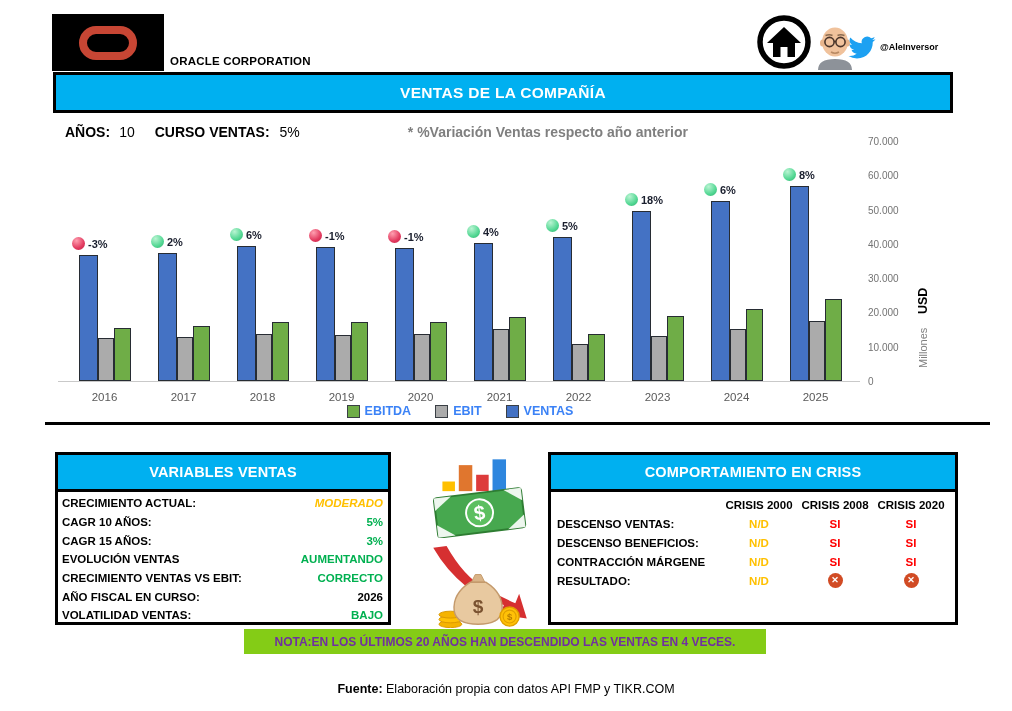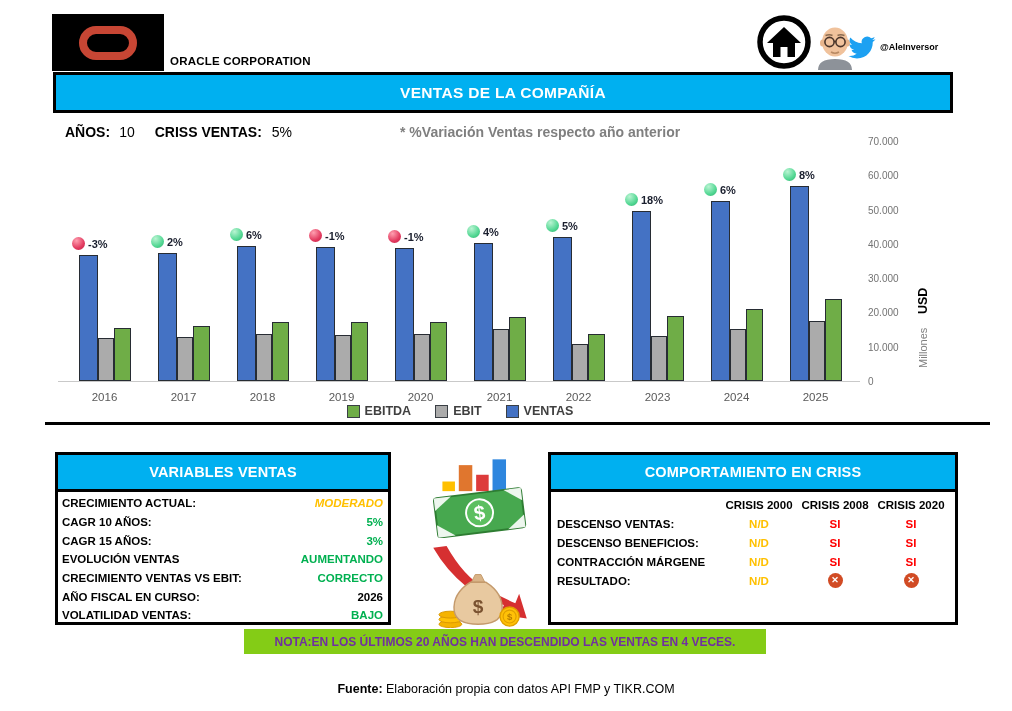--- a/index.html
+++ b/index.html
@@ -34,21 +34,21 @@
   .marker{position:absolute;left:7px;display:flex;align-items:center;gap:3px;font-weight:bold;font-size:11px;color:#1A1F2E;white-space:nowrap;}
   .ball{width:13px;height:13px;border-radius:50%;flex:0 0 auto;}
   .ball.neg{background:radial-gradient(circle at 35% 28%,#FF9FB0,#E23A5F 60%,#C21E45);}
   .ball.pos{background:radial-gradient(circle at 35% 28%,#B9F4D2,#52D793 60%,#2EAD6B);}
   .year-label{position:absolute;bottom:-22px;width:100%;text-align:center;color:#595959;font-size:11.5px;}
   .y-labels{position:absolute;left:868px;top:137px;height:250px;display:flex;flex-direction:column;justify-content:space-between;color:#737373;font-size:10px;line-height:1;}
   .unit-label{position:absolute;left:916px;top:196px;height:172px;writing-mode:vertical-rl;transform:rotate(180deg);display:flex;align-items:center;}
   .unit-millones{color:#808080;font-size:11px;}
   .unit-usd{color:#000;font-weight:bold;font-size:12.5px;margin-top:14px;}
   .legend{position:absolute;left:65px;top:404px;width:790px;display:flex;justify-content:center;align-items:center;gap:24px;}
-  .legend-item{display:flex;align-items:center;gap:5px;font-weight:bold;font-size:12.5px;color:#404040;}
+  .legend-item{display:flex;align-items:center;gap:5px;font-weight:bold;font-size:12.5px;color:#3b82f6;}
   .legend-swatch{width:11px;height:11px;border:1.5px solid #3A3F45;box-sizing:content-box;}
   .divider{position:absolute;left:45px;top:422px;width:945px;height:3px;background:#000;}
 
   
   .panel{position:absolute;top:452px;border:3px solid #000;box-sizing:border-box;background:#fff;}
   .panel-header{height:34px;background:#00B0F0;border-bottom:3px solid #000;display:flex;align-items:center;justify-content:center;color:#fff;font-weight:bold;font-size:14.5px;letter-spacing:.2px;}
   .vtable{left:55px;width:336px;height:173px;}
   .vtable-body{padding:2px 5px 0 4px;}
   .vrow{display:flex;justify-content:space-between;align-items:center;height:18.7px;font-size:11.5px;font-weight:bold;}
   .vrow .vlabel{color:#000;}
@@ -105,21 +105,21 @@
   <svg class="twitter" viewBox="0 0 24 24">
     <path fill="#1DA1F2" d="M23.953 4.57a10 10 0 01-2.825.775 4.958 4.958 0 002.163-2.723c-.951.555-2.005.959-3.127 1.184a4.92 4.92 0 00-8.384 4.482C7.69 8.095 4.067 6.13 1.64 3.162a4.822 4.822 0 00-.666 2.475c0 1.71.87 3.213 2.188 4.096a4.904 4.904 0 01-2.228-.616v.06a4.923 4.923 0 003.946 4.827 4.996 4.996 0 01-2.212.085 4.936 4.936 0 004.604 3.417A9.867 9.867 0 010 19.54a13.995 13.995 0 007.557 2.209c9.053 0 13.998-7.496 13.998-13.985 0-.21 0-.42-.015-.63A9.935 9.935 0 0024 4.59z"></path>
   </svg>
   <div class="handle">@AleInversor</div>
 
   <div class="title-bar">VENTAS DE LA COMPAÑÍA</div>
 
   <div class="meta-row">
     <span class="b">AÑOS:</span>
     <span class="meta-years-val">10</span>
-    <span class="b meta-cagr-lab">CRISS VENTAS:</span>
+    <span class="b meta-cagr-lab">CURSO VENTAS:</span>
     <span class="meta-cagr-val">5%</span>
     <span class="meta-note">* %Variación Ventas respecto año anterior</span>
   </div>
 
   <div class="axis-line"></div>
   <div class="chart-plot">
       <div class="year-group">
         <div class="bar bar-ventas" style="height: 126px; background: rgb(68, 114, 196);"></div>
         <div class="bar bar-ebit" style="height: 43px; background: rgb(171, 171, 171);"></div>
         <div class="bar bar-ebitda" style="height: 53px; background: rgb(111, 173, 71);"></div>

